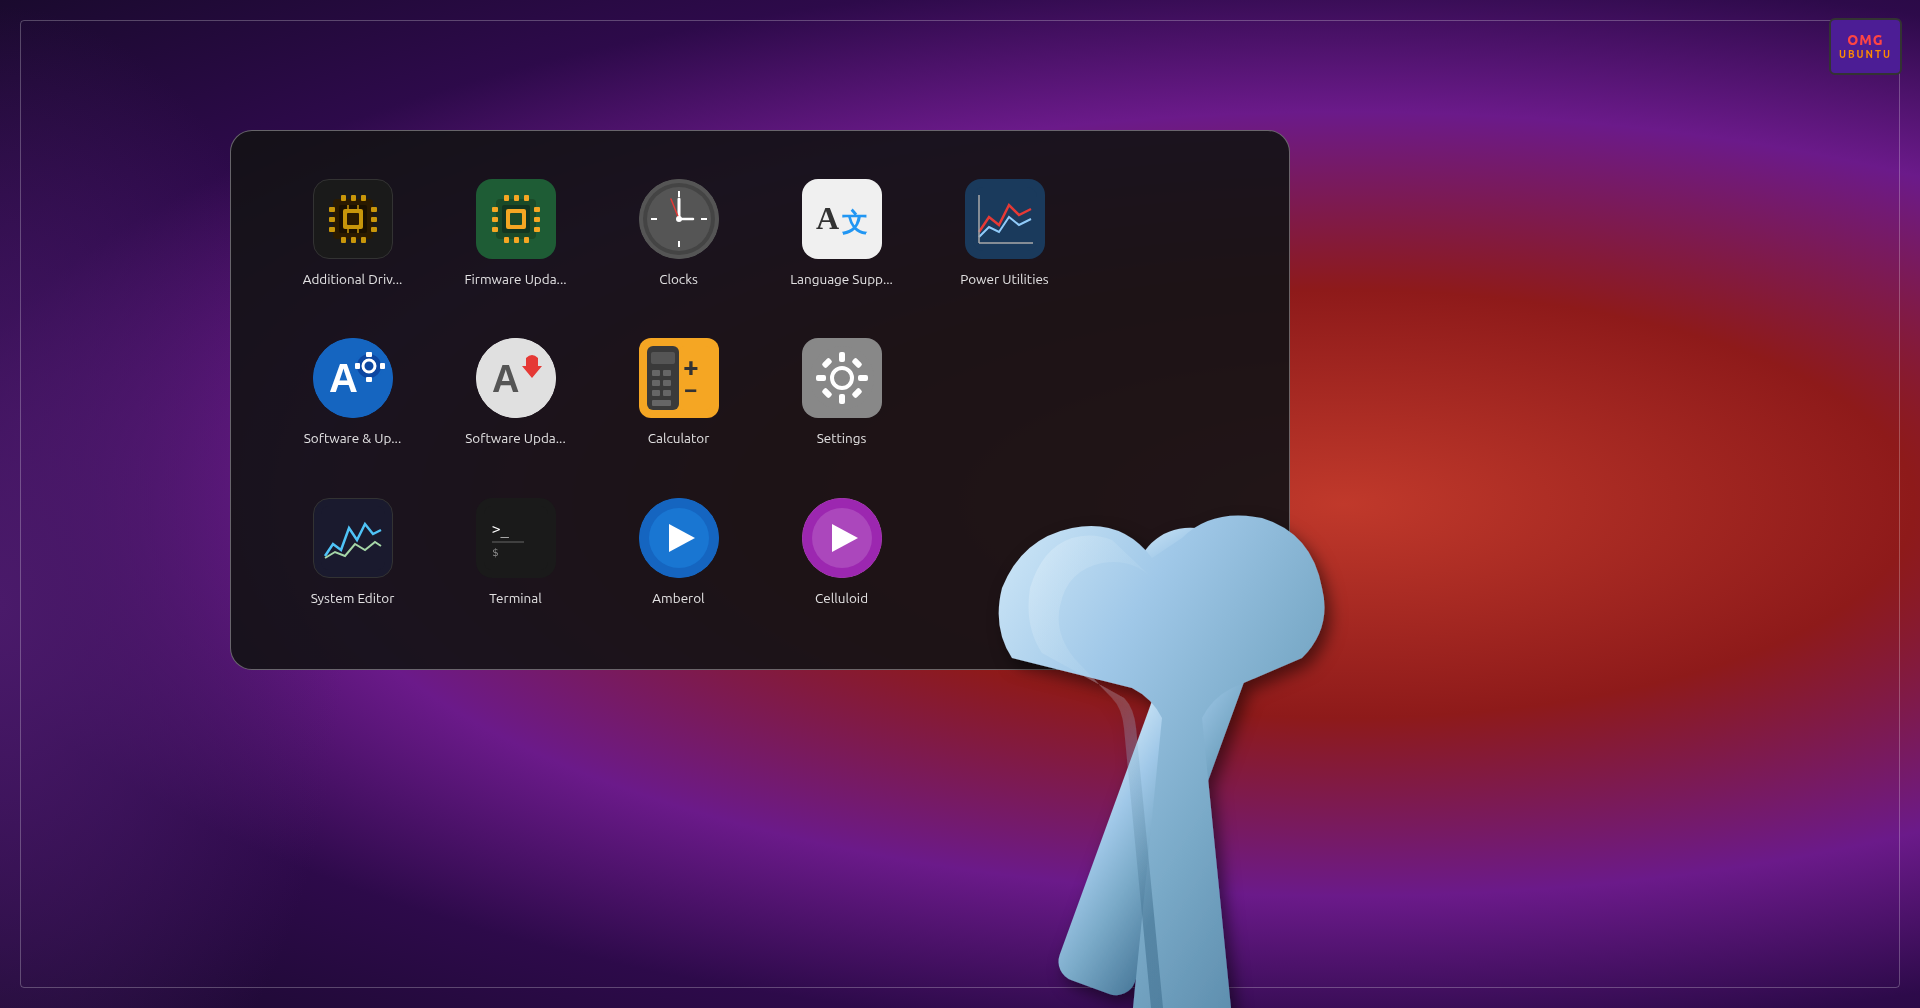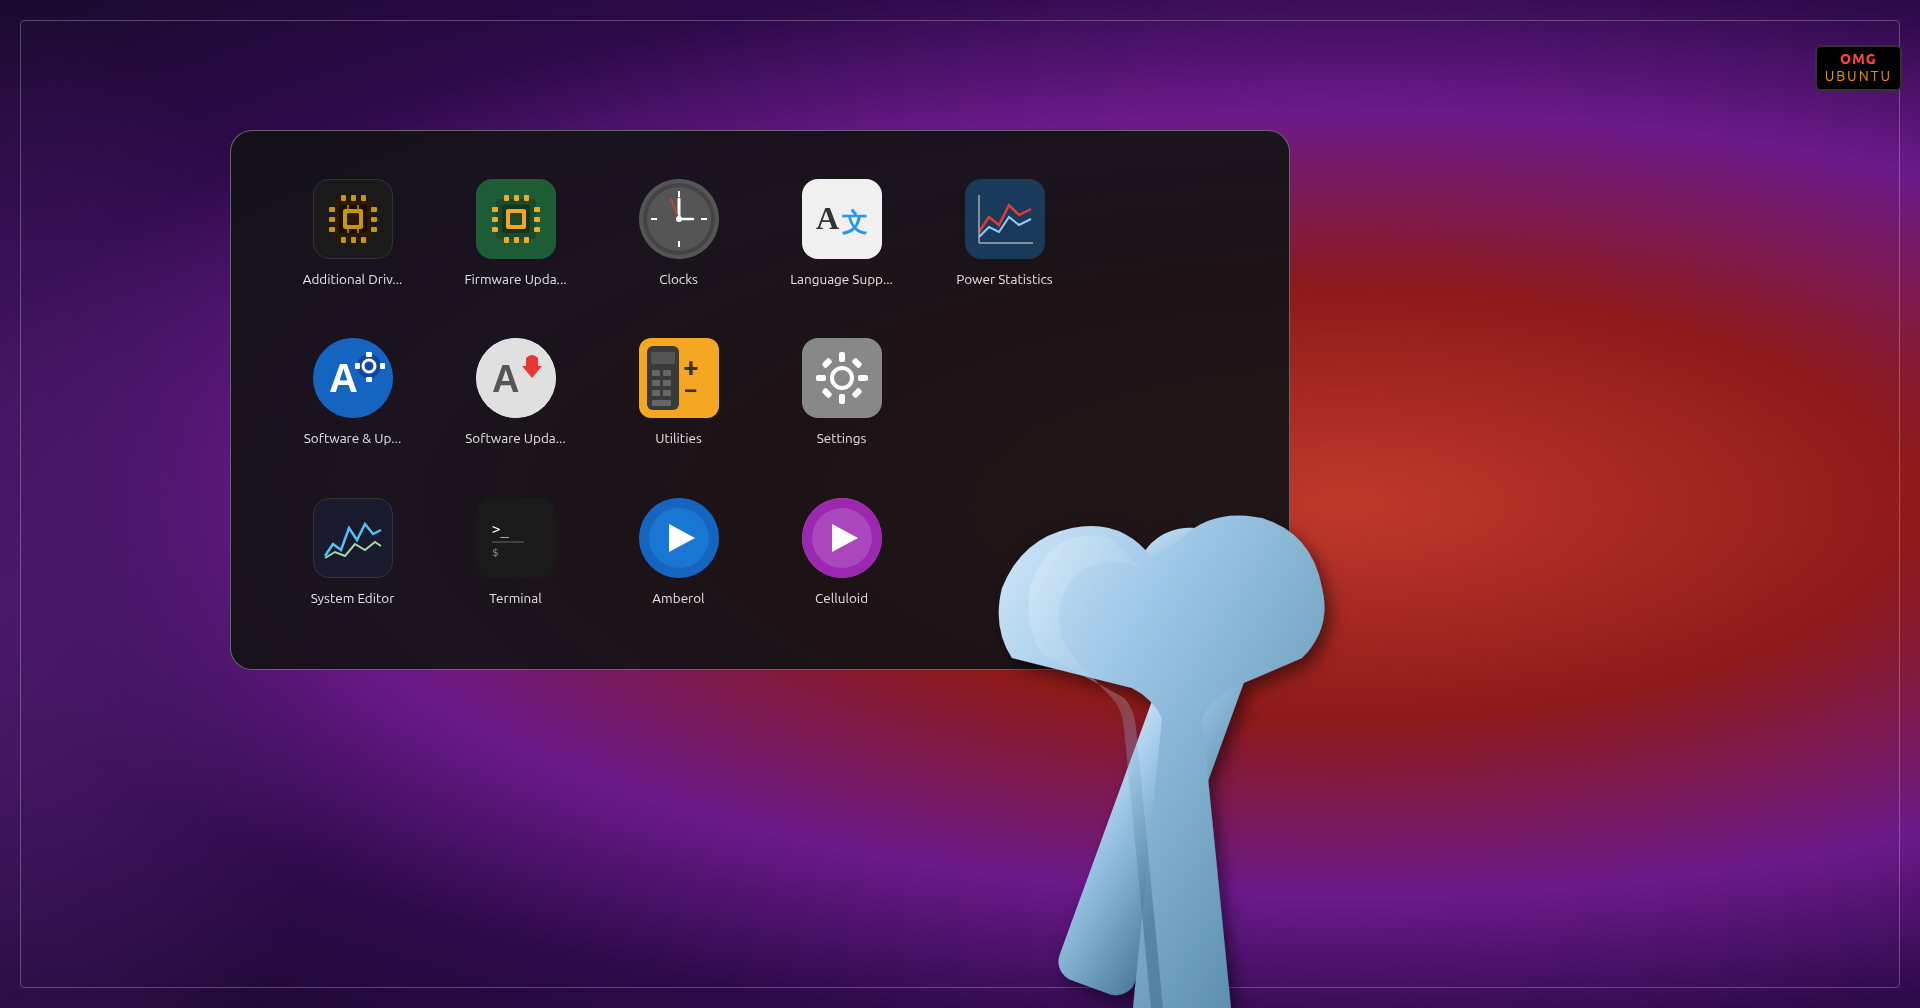--- a/index.html
+++ b/index.html
@@ -37,41 +37,40 @@
       border-radius: 4px;
       z-index: 1;
       pointer-events: none;
     }
 
     .omg-badge {
       position: absolute;
       top: 18px;
       right: 18px;
       z-index: 10;
-      background: #000000;
+      background: #4c1d95;
       border: 2px solid #333;
       border-radius: 6px;
-      padding: 4px 8px;
+      padding: 12px 8px;
       text-align: center;
       line-height: 1.2;
-      margin-top: 27px;
     }
 
     .omg-badge .omg-text {
       color: #ff4444;
       font-size: 14px;
       font-weight: 900;
       letter-spacing: 1px;
       display: block;
     }
 
     .omg-badge .ubuntu-text {
       color: #ff8c00;
-      font-size: 14px;
-      font-weight: 400;
+      font-size: 10px;
+      font-weight: 700;
       letter-spacing: 2px;
       display: block;
     }
 
     .app-grid-container {
       position: absolute;
       top: 130px;
       left: 230px;
       width: 1060px;
       height: 540px;
@@ -365,21 +364,21 @@
         <svg width="64" height="64" viewBox="0 0 64 64">
           <rect width="64" height="64" rx="10" fill="#1a3a5c"></rect>
 
           <polyline points="6,45 16,30 26,38 36,18 46,28 58,22" fill="none" stroke="#e53935" stroke-width="2.5"></polyline>
           <polyline points="6,50 16,40 26,45 36,30 46,38 58,32" fill="none" stroke="#90caf9" stroke-width="2"></polyline>
 
           <line x1="6" y1="8" x2="6" y2="56" stroke="#aaa" stroke-width="1.5"></line>
           <line x1="6" y1="56" x2="60" y2="56" stroke="#aaa" stroke-width="1.5"></line>
         </svg>
       </div>
-      <span class="app-label">Power Statistics</span>
+      <span class="app-label">Power Utilities</span>
     </div>
 
   </div>
 
   <div class="app-row">
 
     <div class="app-item">
       <div class="app-icon icon-software-up" style="border-radius:50%!important">
         <svg width="80" height="80" viewBox="0 0 80 80">
           <circle cx="40" cy="40" r="40" fill="#1565c0"></circle>
@@ -427,21 +426,21 @@
 
           <rect x="5" y="24" width="8" height="6" rx="1" fill="#666"></rect>
           <rect x="16" y="24" width="8" height="6" rx="1" fill="#666"></rect>
           <rect x="5" y="34" width="8" height="6" rx="1" fill="#666"></rect>
           <rect x="16" y="34" width="8" height="6" rx="1" fill="#666"></rect>
           <rect x="5" y="44" width="8" height="6" rx="1" fill="#666"></rect>
           <rect x="16" y="44" width="8" height="6" rx="1" fill="#666"></rect>
           <rect x="5" y="54" width="19" height="6" rx="1" fill="#666"></rect>
         </svg>
       </div>
-      <span class="app-label">Utilities</span>
+      <span class="app-label">Calculator</span>
     </div>
 
 
 
     <div class="app-item">
       <div class="app-icon icon-settings">
         <svg width="64" height="64" viewBox="0 0 64 64">
           <rect width="64" height="64" rx="32" fill="#888"></rect>
 
           <circle cx="32" cy="32" r="10" fill="none" stroke="white" stroke-width="4"></circle>

